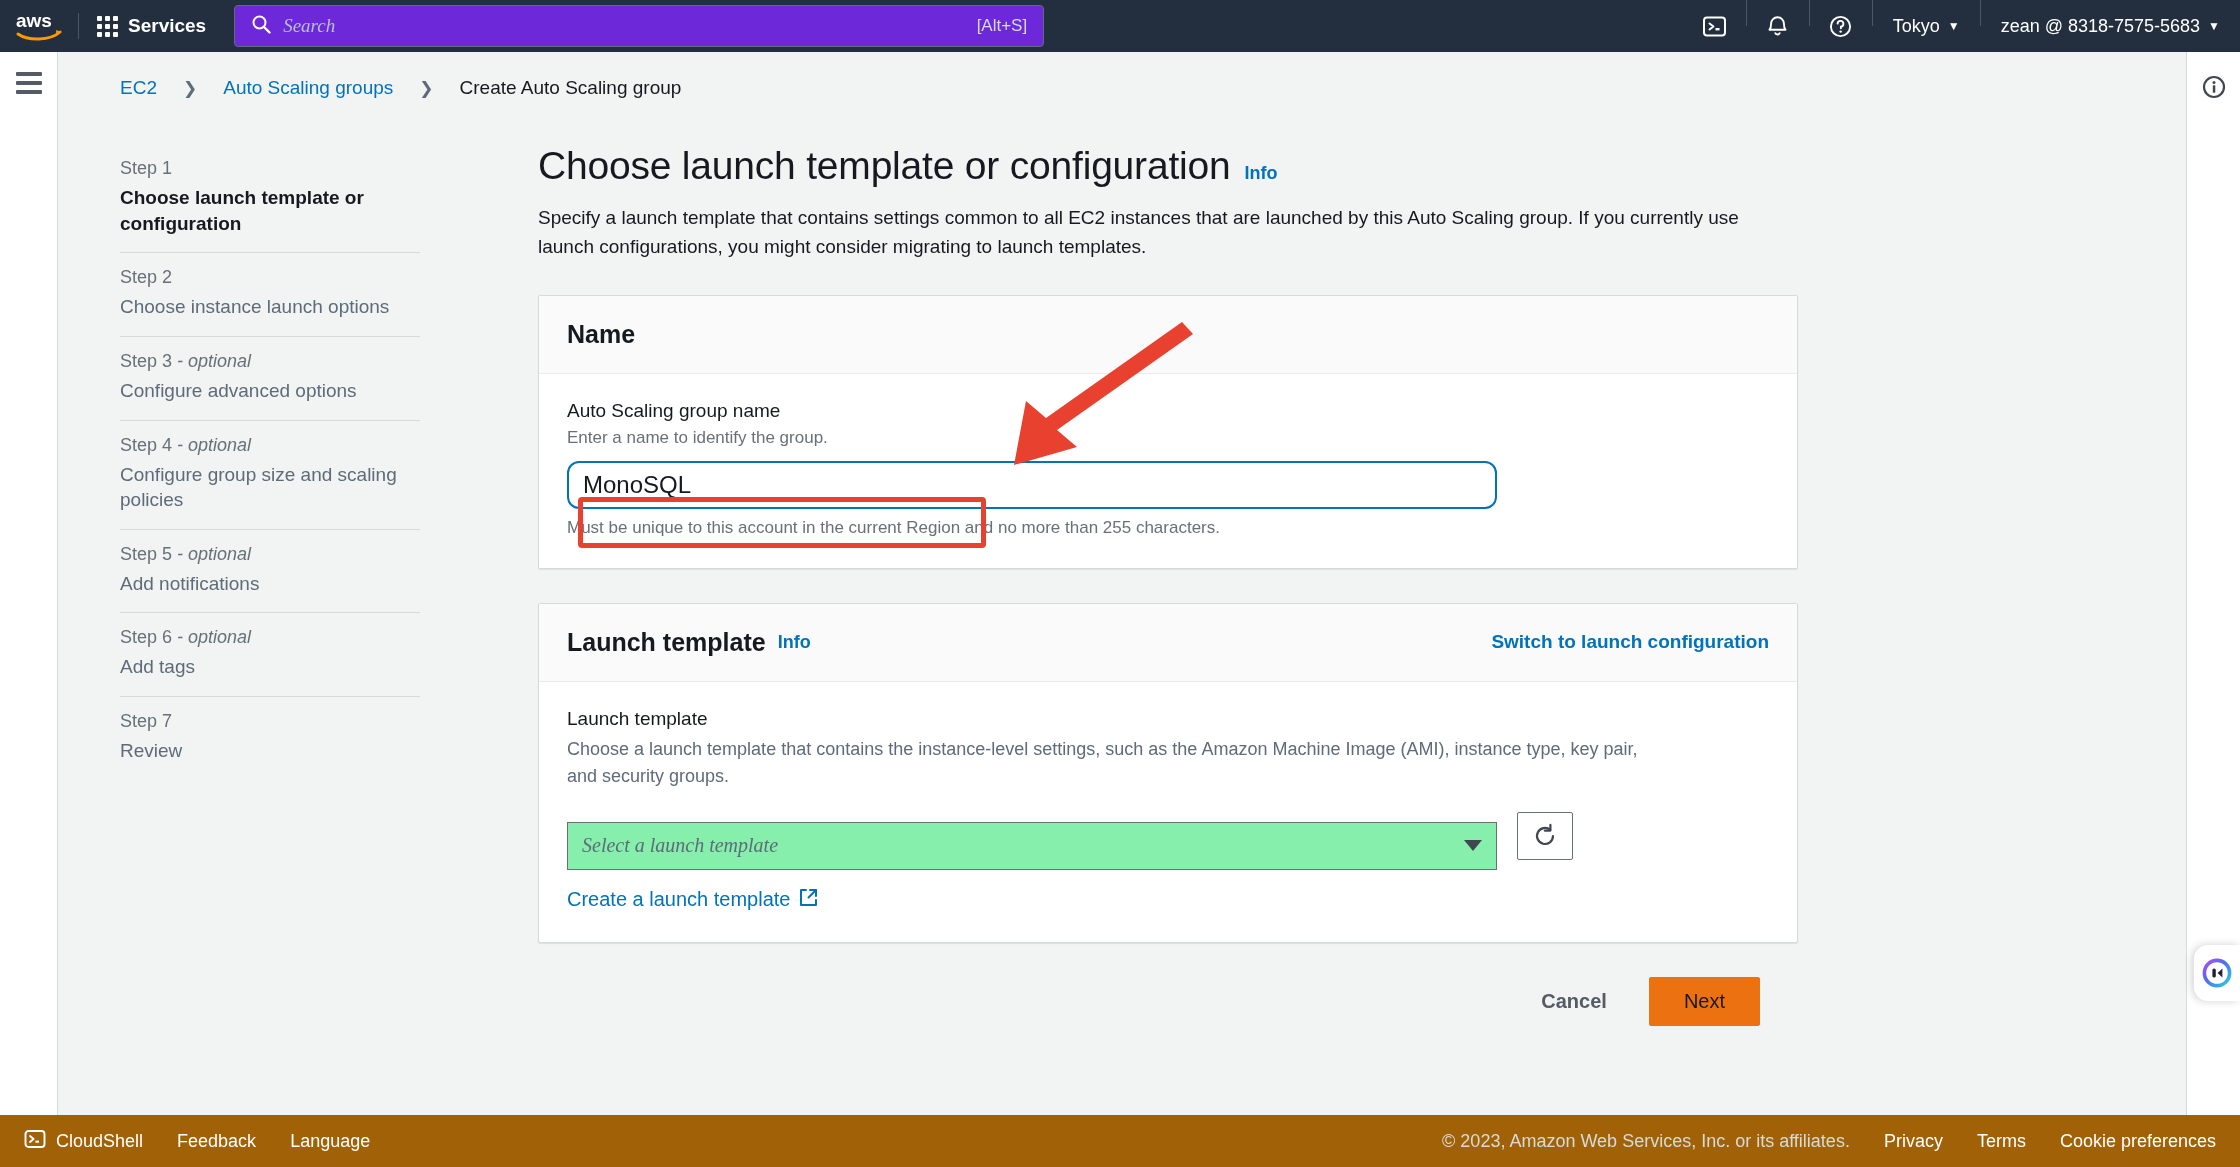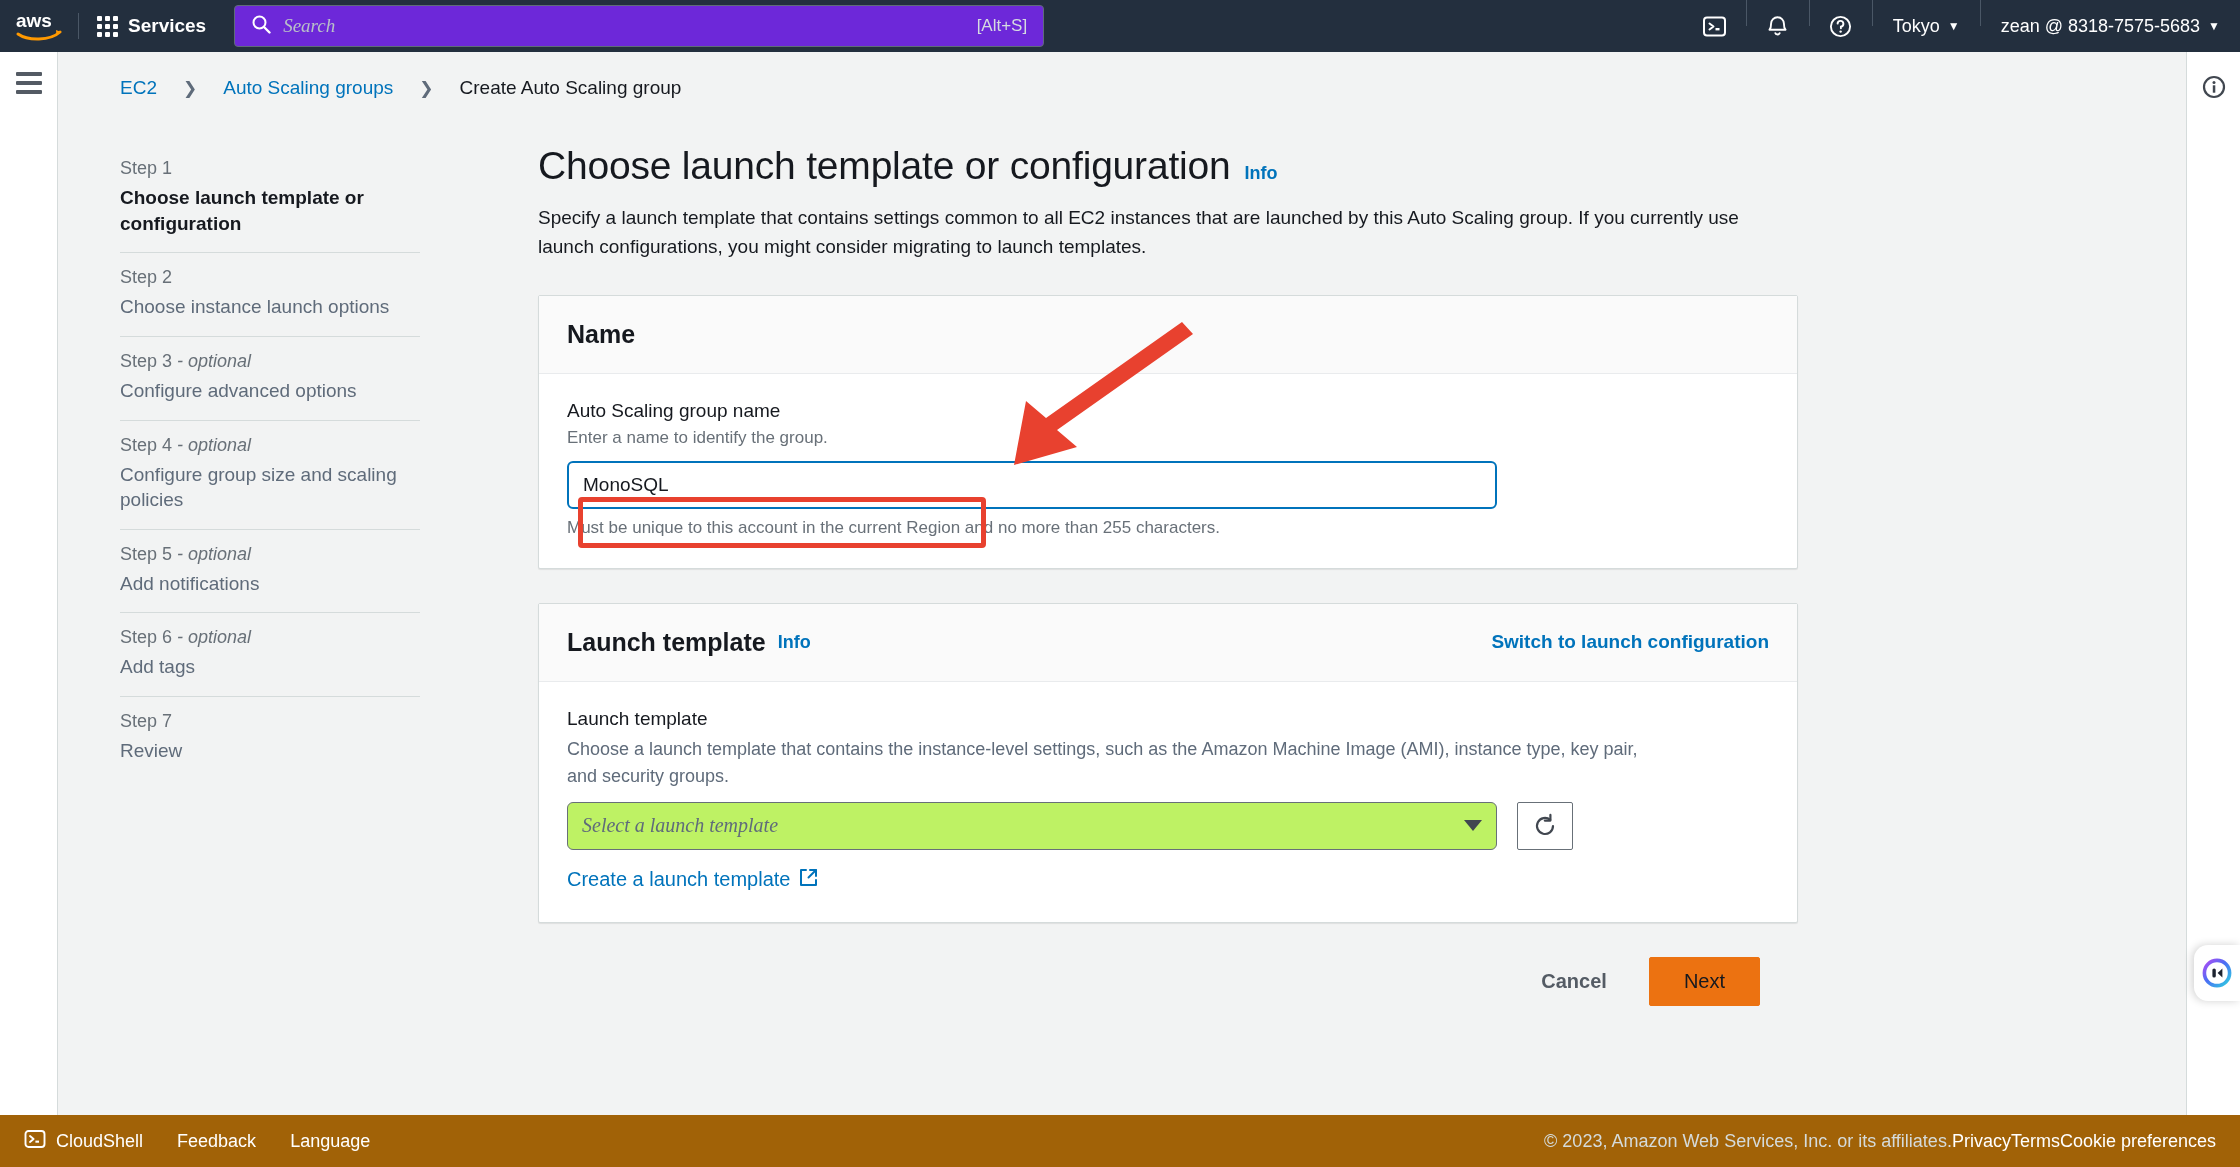--- a/index.html
+++ b/index.html
@@ -137,36 +137,37 @@
   .card-body { padding: 26px 28px 30px 28px; }
 
   .field-label { font-size: 19px; color: #16191f; }
   .field-hint { font-size: 17px; color: #687078; margin-top: 4px; line-height: 1.45; }
   .field-desc { font-size: 18px; color: #5f6b7a; margin-top: 6px; line-height: 1.5; max-width: 1090px; }
 
   input.text-input {
     margin-top: 10px;
     width: 930px; height: 48px;
     border: 2px solid #0073bb;
-    border-radius: 6px;
+    border-radius: 12px;
     background: #fff;
     padding: 0 14px;
-    font-size: 19px;
+    font-size: 24px;
     font-family: "Liberation Sans", sans-serif;
     color: #16191f;
     outline: none;
   }
   .constraint { font-size: 17px; color: #687078; margin-top: 9px; }
 
   .select-row { display: flex; align-items: center; gap: 20px; margin-top: 12px; }
   .fake-select {
     width: 930px; height: 48px;
-    border: 1px solid #687078; border-radius: 6px; background: #bef264;
+    border: 1px solid #687078; border-radius: 0; background: #86efac;
     display: flex; align-items: center; padding: 0 14px;
     cursor: pointer;
+    margin-top: 20px;
   }
   .fake-select .ph {
     flex: 1; font-size: 20px; color: #5f6b7a; font-style: italic;
     font-family: "Liberation Serif", serif;
   }
   .tri-down { width: 0; height: 0; border-left: 9px solid transparent; border-right: 9px solid transparent; border-top: 11px solid #414750; }
   .refresh-btn {
     width: 56px; height: 48px; border: 1px solid #687078; border-radius: 2px;
     background: #fff; display: flex; align-items: center; justify-content: center;
     cursor: pointer;
@@ -195,21 +196,21 @@
 
   
   #footer {
     position: absolute; bottom: 0; left: 0; width: 2240px; height: 52px;
     background: #a16207; display: flex; align-items: center;
     padding: 0 24px;
     z-index: 40;
   }
   .footer-left { display: flex; align-items: center; gap: 34px; }
   .footer-item { color: #fff; font-size: 18px; cursor: pointer; display:flex; align-items:center; gap:10px;}
-  .footer-right { margin-left: auto; display: flex; align-items: flex-start; }
+  .footer-right { margin-left: auto; display: flex; align-items: flex-start; gap: 34px; }
   .copyright { color: #d5dbdb; font-size: 18px; }
   .footer-link { color: #fff; font-size: 18px; cursor: pointer; }
 
   
   #annot { position: absolute; inset: 0; pointer-events: none; z-index: 60; }
   #annot-rect {
     position: absolute;
     left: 578px; top: 497px; width: 408px; height: 51px;
     border: 5px solid #e8412f;
     border-radius: 4px;

